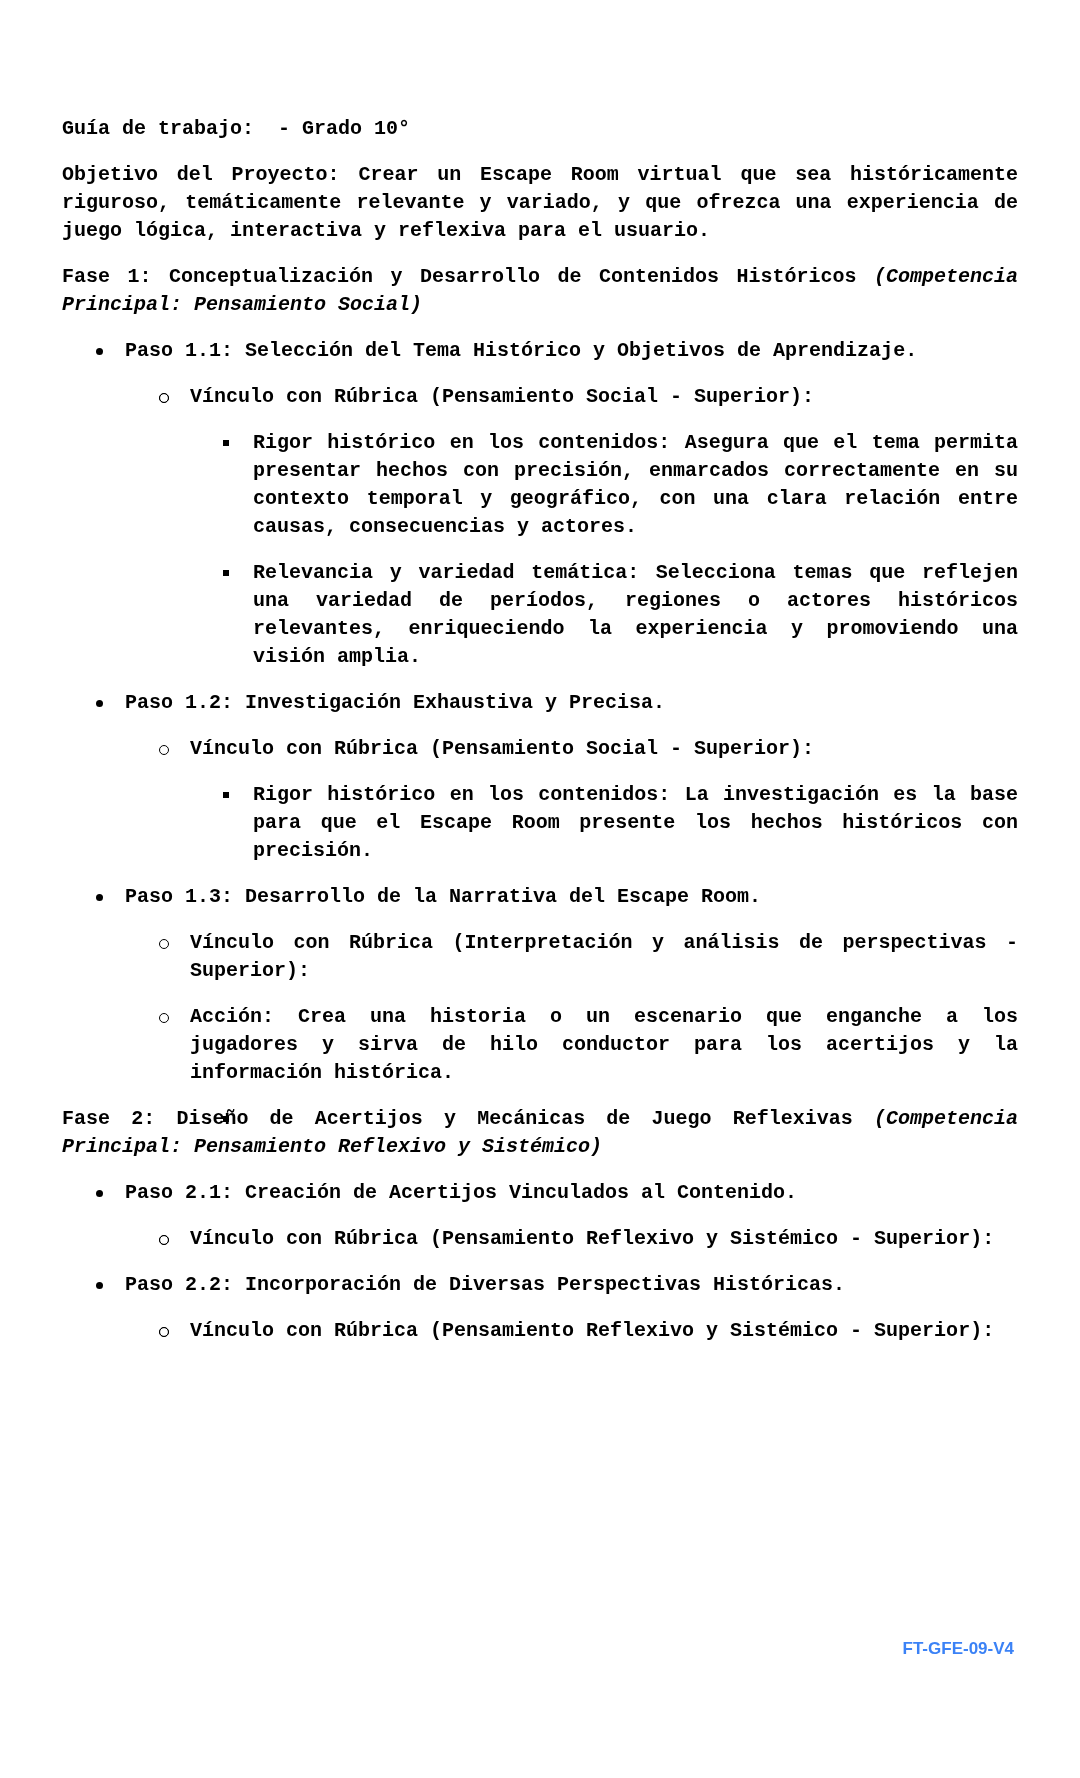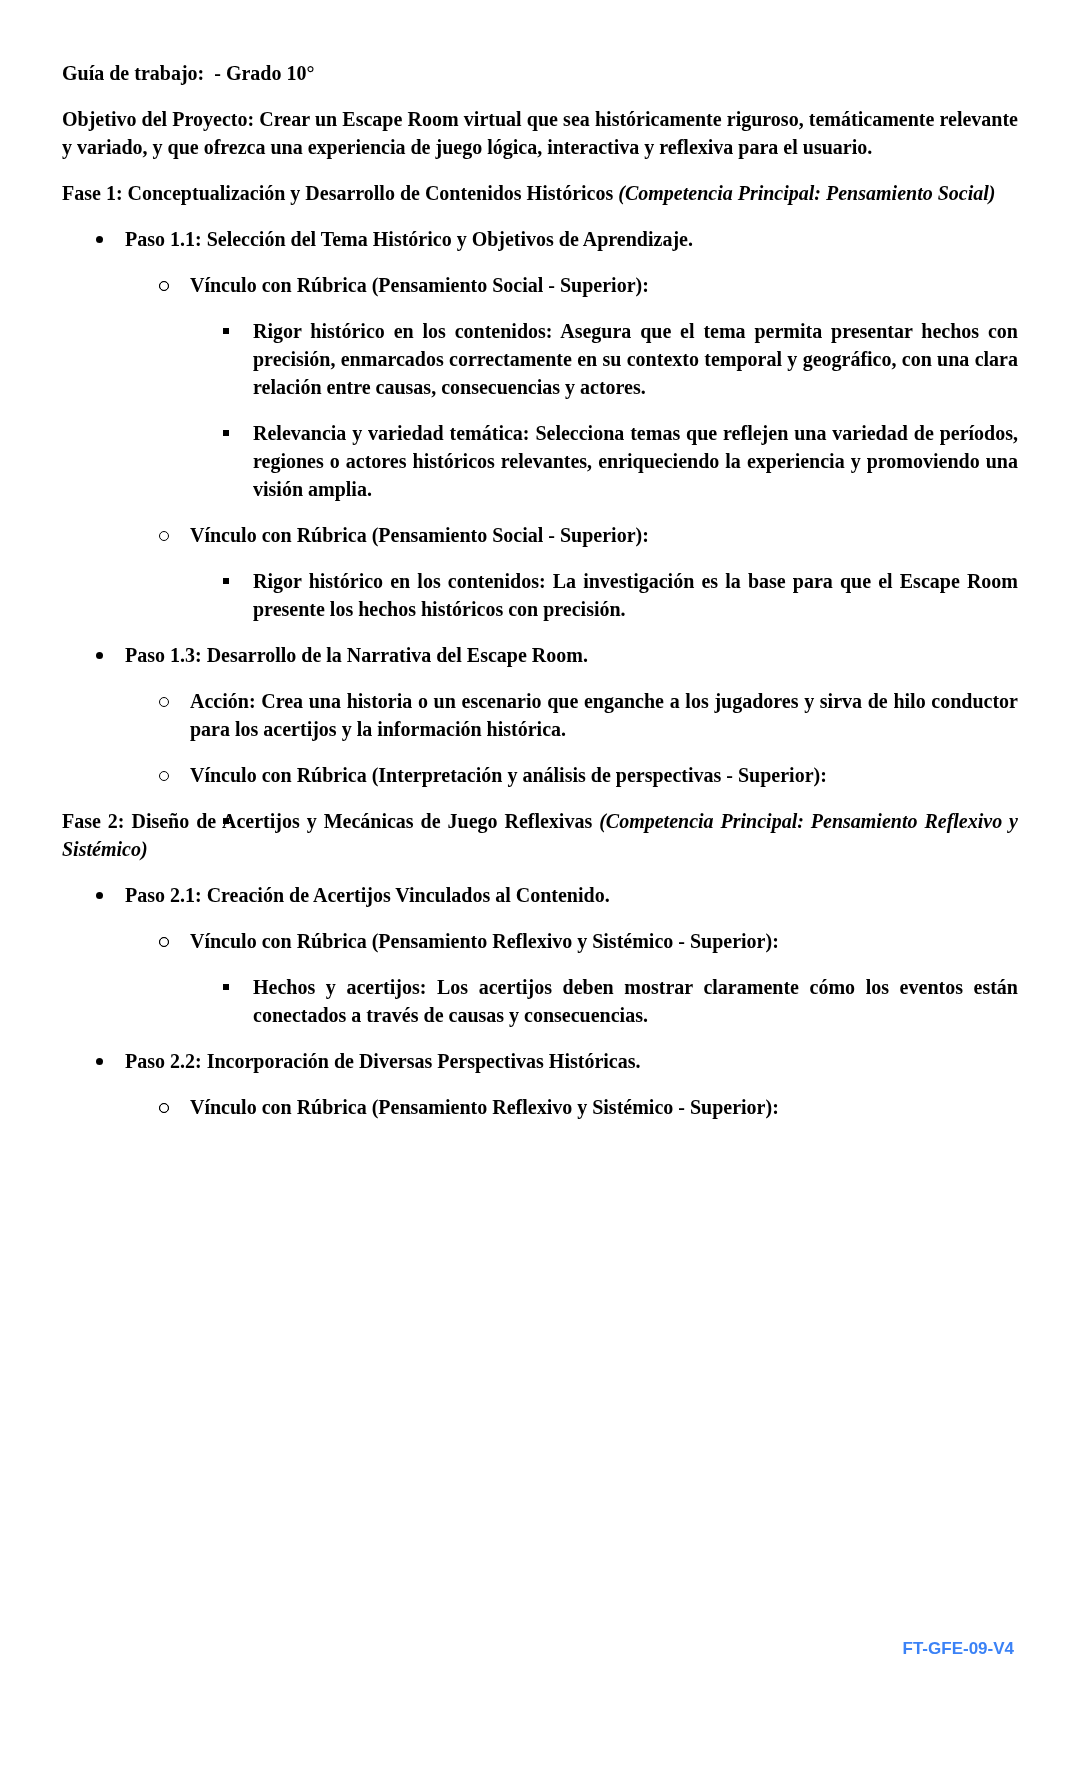--- a/index.html
+++ b/index.html
@@ -5,23 +5,24 @@
   * { margin: 0; padding: 0; box-sizing: border-box; }
   html, body { background: #ffffff; }
   body {
     width: 1080px; height: 1778px;
     position: relative; overflow: hidden;
     font-family: "Liberation Serif", serif;
     font-weight: 700;
     color: #000000;
   }
   .page {
-    padding: 59px 62px 0 62px;
+    padding: 115px 62px 0 62px;
     font-size: 20px;
     line-height: 28px;
+    font-family: Liberation Mono, monospace;
   }
   .title { margin-bottom: 18px; white-space: pre-wrap; }
   .para  { margin-bottom: 18px; text-align: justify; }
   .it    { font-style: italic; }
   .item  { position: relative; margin-bottom: 18px; text-align: justify; }
   .lvl1  { padding-left: 63px; }
   .lvl2  { padding-left: 128px; }
   .lvl3  { padding-left: 191px; }
   .bullet { position: absolute; display: block; }
   .b1 { left: 34px;  top: 11px; width: 7px; height: 7px; background: #000; border-radius: 50%; }
@@ -48,36 +49,36 @@
 
   <section>
     <p class="para"><span>Fase 1: Conceptualización y Desarrollo de Contenidos Históricos </span><span class="it">(Competencia Principal: Pensamiento Social)</span></p>
 
     <div class="item lvl1"><span class="bullet b1"></span><span>Paso 1.1: Selección del Tema Histórico y Objetivos de Aprendizaje.</span></div>
     <div class="item lvl2"><span class="bullet b2"></span></div>
     <div class="item lvl2"><span class="bullet b2"></span><span>Vínculo con Rúbrica (Pensamiento Social - Superior):</span></div>
     <div class="item lvl3"><span class="bullet b3"></span><span>Rigor histórico en los contenidos: Asegura que el tema permita presentar hechos con precisión, enmarcados correctamente en su contexto temporal y geográfico, con una clara relación entre causas, consecuencias y actores.</span></div>
     <div class="item lvl3"><span class="bullet b3"></span><span>Relevancia y variedad temática: Selecciona temas que reflejen una variedad de períodos, regiones o actores históricos relevantes, enriqueciendo la experiencia y promoviendo una visión amplia.</span></div>
 
+    <div class="item lvl1"><span class="bullet b1"></span><span>Paso 1.2: Investigación Exhaustiva y Precisa.</span></div>
     <div class="item lvl2"><span class="bullet b2"></span><span>Vínculo con Rúbrica (Pensamiento Social - Superior):</span></div>
     <div class="item lvl3"><span class="bullet b3"></span><span>Rigor histórico en los contenidos: La investigación es la base para que el Escape Room presente los hechos históricos con precisión.</span></div>
 
     <div class="item lvl1"><span class="bullet b1"></span><span>Paso 1.3: Desarrollo de la Narrativa del Escape Room.</span></div>
+    <div class="item lvl2"><span class="bullet b2"></span><span>Vínculo con Rúbrica (Interpretación y análisis de perspectivas - Superior):</span></div>
     <div class="item lvl2"><span class="bullet b2"></span><span>Acción: Crea una historia o un escenario que enganche a los jugadores y sirva de hilo conductor para los acertijos y la información histórica.</span></div>
-    <div class="item lvl2"><span class="bullet b2"></span><span>Vínculo con Rúbrica (Interpretación y análisis de perspectivas - Superior):</span></div>
     <div class="item lvl3"><span class="bullet b3"></span></div>
   </section>
 
   <section>
     <p class="para"><span>Fase 2: Diseño de Acertijos y Mecánicas de Juego Reflexivas </span><span class="it">(Competencia Principal: Pensamiento Reflexivo y Sistémico)</span></p>
 
     <div class="item lvl1"><span class="bullet b1"></span><span>Paso 2.1: Creación de Acertijos Vinculados al Contenido.</span></div>
     <div class="item lvl2"><span class="bullet b2"></span></div>
     <div class="item lvl2"><span class="bullet b2"></span><span>Vínculo con Rúbrica (Pensamiento Reflexivo y Sistémico - Superior):</span></div>
-    <div class="item lvl3"><span class="bullet b3"></span><span>Hechos y acertijos: Los acertijos deben mostrar claramente cómo los eventos están conectados a través de causas y consecuencias.</span></div>
 
     <div class="item lvl1"><span class="bullet b1"></span><span>Paso 2.2: Incorporación de Diversas Perspectivas Históricas.</span></div>
     <div class="item lvl2"><span class="bullet b2"></span></div>
     <div class="item lvl2"><span class="bullet b2"></span><span>Vínculo con Rúbrica (Pensamiento Reflexivo y Sistémico - Superior):</span></div>
   </section>
 
 </div>
 
 <div class="footer-code">FT-GFE-09-V4</div>
 

